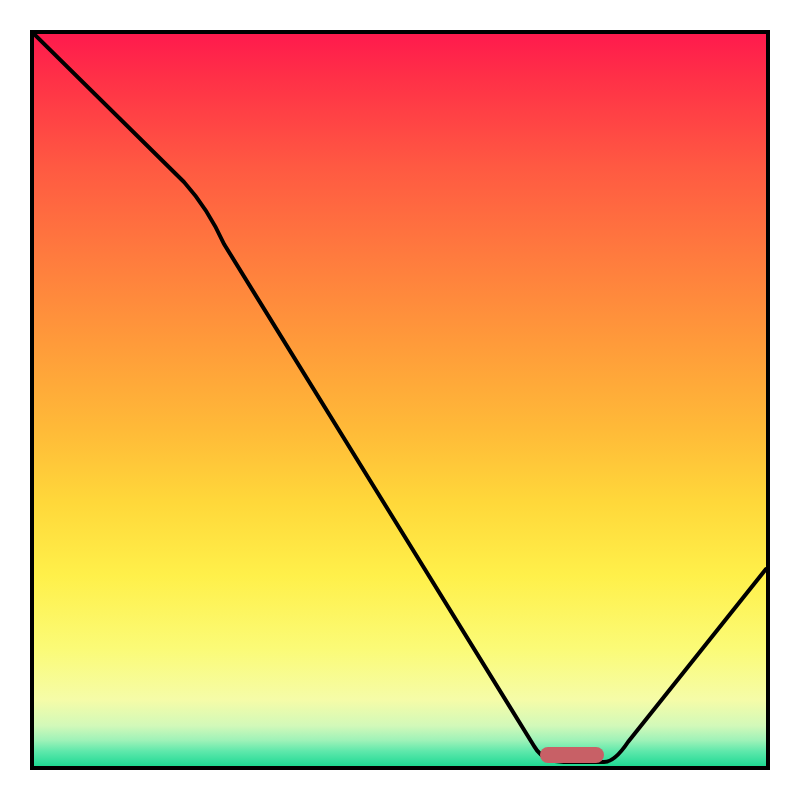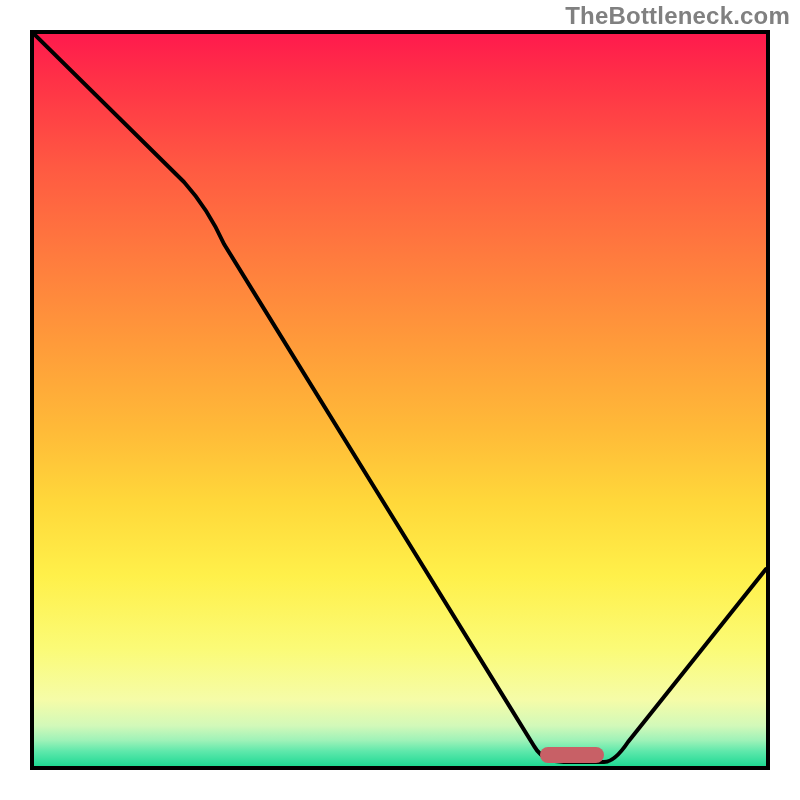--- a/index.html
+++ b/index.html
@@ -68,21 +68,20 @@
     position: absolute;
     background: #c86066;
     border-radius: 999px;
   }
 </style>
 </head>
 <body>
 
 <div class="stage">
 
-  <div class="watermark">TheBottleneck.com</div>
 
   <div class="plot-frame">
     <div class="gradient-bg"></div>
 
     <svg class="curve" viewBox="0 0 732 732" preserveAspectRatio="none">
       <path d="M 0 0
                L 150 148
                C 168 168, 180 188, 190 210
                L 500 712
                C 508 726, 520 728, 535 728

